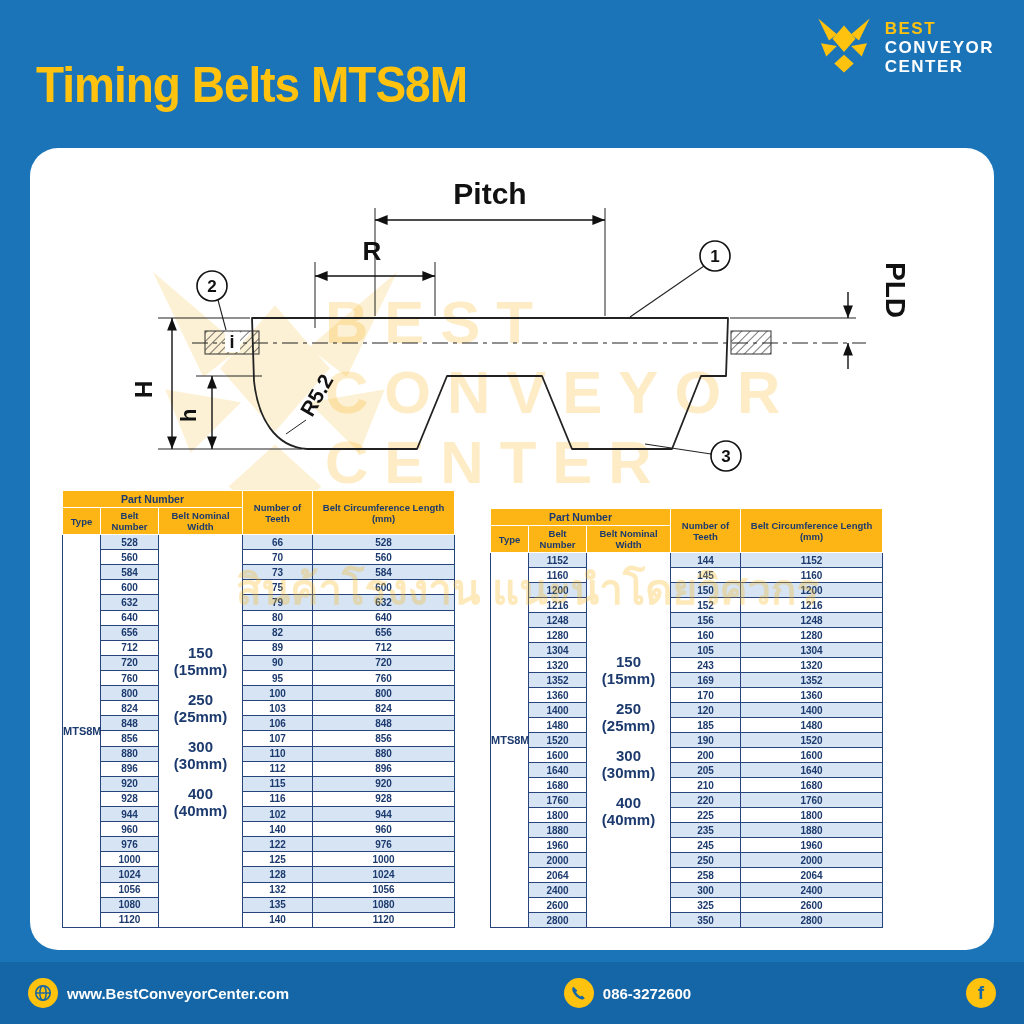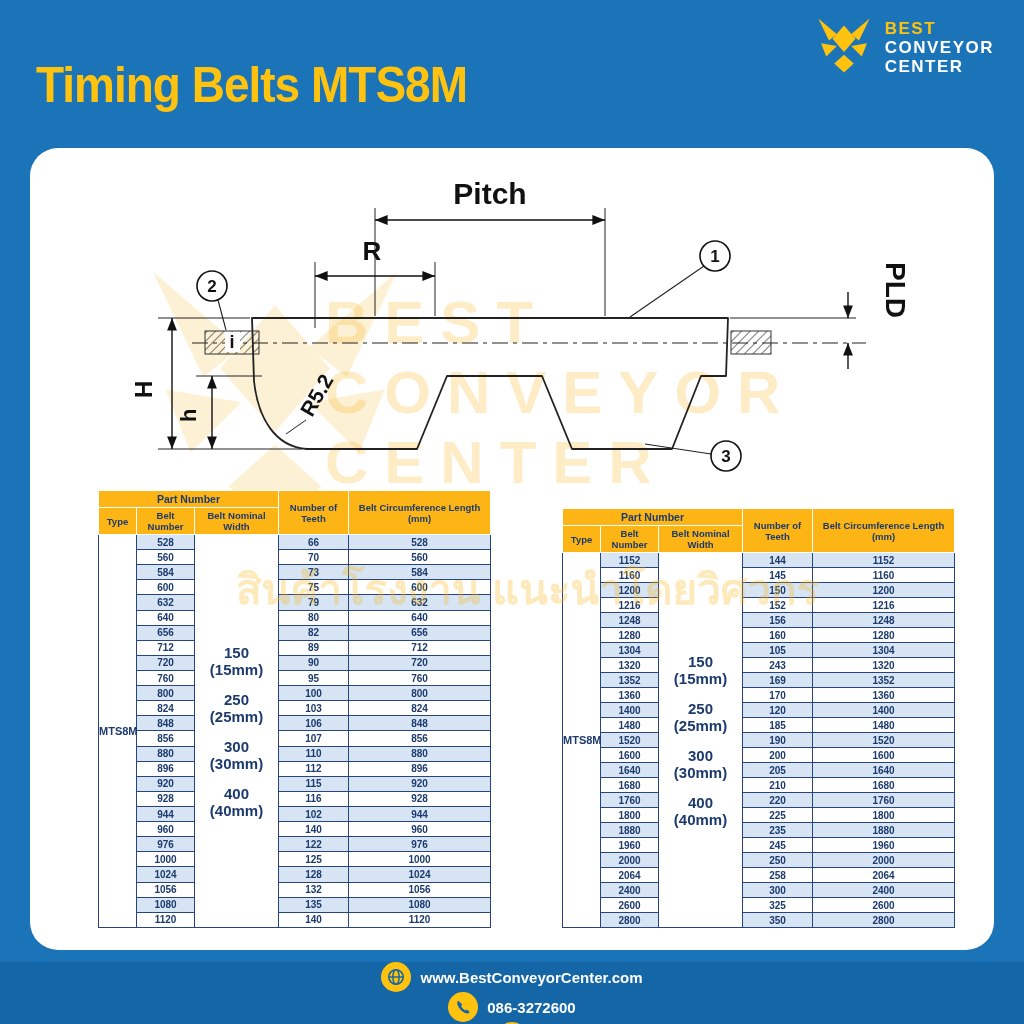--- a/index.html
+++ b/index.html
@@ -32,41 +32,41 @@
   .wm-thai{
     position:absolute; left:0; top:408px; width:100%; text-align:center; z-index:4; pointer-events:none;
     color:rgba(248,181,28,.3); font-size:42px; font-weight:bold;padding-left:31px;
   }
   
   .diagram{ position:absolute; left:70px; top:18px; width:820px; height:322px; z-index:2; }
   .diagram text{ font-family:"Liberation Sans",sans-serif; font-weight:bold; fill:#111; }
   
   .tables{ position:absolute; left:32px; top:342px; display:flex; gap:35px; z-index:2; }
   table{ border-collapse:collapse; table-layout:fixed; background:transparent; }
-  .spec-table{ width:392px; border:1.5px solid #27447c;margin-left:36px; }
+  .spec-table{ width:392px; border:1.5px solid #27447c; }
   .spec-table.second{ margin-top:18px; }
   col.w-type{width:38px;} col.w-belt{width:58px;} col.w-width{width:84px;}
   col.w-teeth{width:70px;} col.w-circ{width:142px;}
   th{
     background:#fcb514; color:#1c3a6e; font-size:9.5px; font-weight:bold;
     border:1px solid #fff; padding:2px 1px; text-align:center;
   }
   th.pn{ height:15px; font-size:10.5px; }
   td{
     border:1px solid #27447c; color:#1c3a6e; font-size:10px; font-weight:bold;
     text-align:center; height:15px; padding:0; background:#fff;
   }
   tr.alt td.data{ background:#d6e4f4; }
   td.type-cell{ font-size:11px; background:#fff; }
   td.width-cell{ background:#fff; vertical-align:middle; }
   .width-cell div{ font-size:15px; line-height:17px; margin:13px 0; white-space:pre-line; }
   
   .footer{
     position:absolute; left:0; bottom:0; width:100%; height:62px; background:#1566a6;
-    display:flex; align-items:center; justify-content:space-between; padding:0 28px; z-index:5;flex-direction:column;
+    display:flex; align-items:center; justify-content:space-between; padding:0 28px; z-index:5;
   }
   .f-item{ display:flex; align-items:center; gap:9px; color:#fff; font-weight:bold; font-size:15px; }
   .f-icon{
     width:30px; height:30px; border-radius:50%; background:#ffc20e; flex:0 0 auto;
     display:flex; align-items:center; justify-content:center; color:#1566a6; font-weight:bold;
   }
   .f-icon svg{ display:block; }
   .f-icon.fb{ font-size:19px; }
   .f-icon.line{ font-size:8px; letter-spacing:0; }
 </style>

